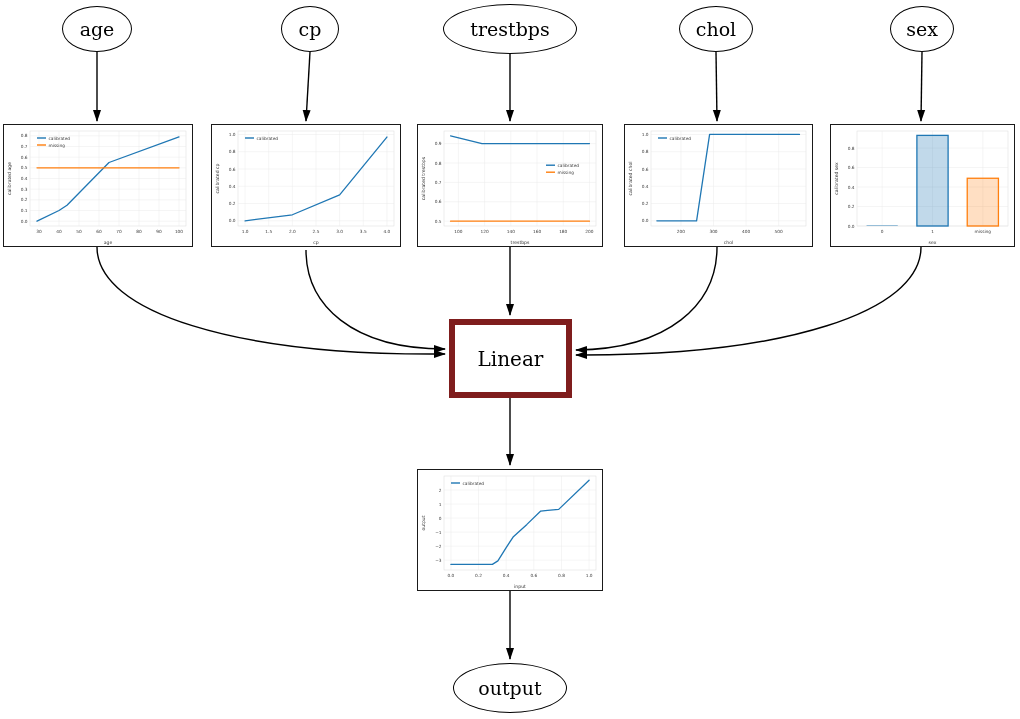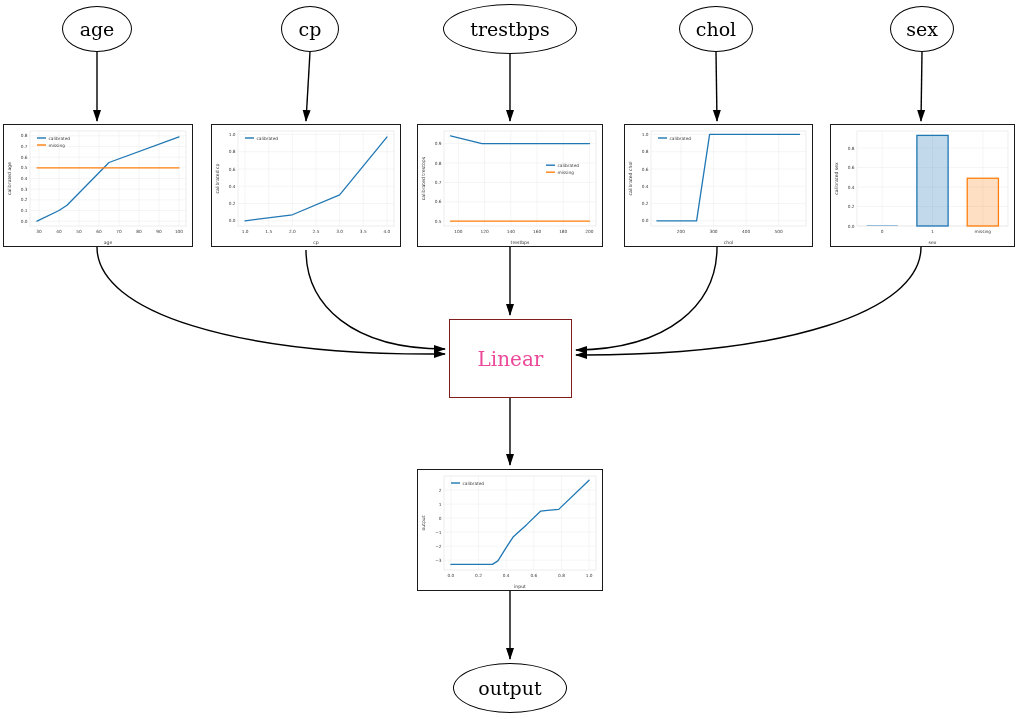--- a/index.html
+++ b/index.html
@@ -22,23 +22,23 @@
     box-sizing:border-box;
   }
   .node-age{left:62px;top:6px;width:70px;height:46px;}
   .node-cp{left:281px;top:6px;width:58px;height:46px;}
   .node-trestbps{left:443px;top:4px;width:134px;height:50px;}
   .node-chol{left:679px;top:6px;width:74px;height:46px;}
   .node-sex{left:890px;top:6px;width:64px;height:46px;}
   .node-output{left:453px;top:663px;width:114px;height:50px;}
   .linear-box{
     position:absolute;left:449px;top:319px;width:123px;height:79px;
-    border:1px solid #7f1d1d;background:#fff;box-sizing:border-box;
+    border:6px solid #7f1d1d;background:#fff;box-sizing:border-box;
     display:flex;align-items:center;justify-content:center;
-    font-family:"DejaVu Serif",serif;font-size:20px;color:#ec4899;
+    font-family:"DejaVu Serif",serif;font-size:20px;color:#000000;
   }
   .plot-box{
     position:absolute;
     border:1px solid #1a1a1a;
     background:#fff;
     box-sizing:border-box;
   }
   .plot-box svg{display:block;width:100%;height:100%;}
   .plot-age{left:3px;top:124px;width:190px;height:123px;}
   .plot-cp{left:211px;top:124px;width:190px;height:123px;}

